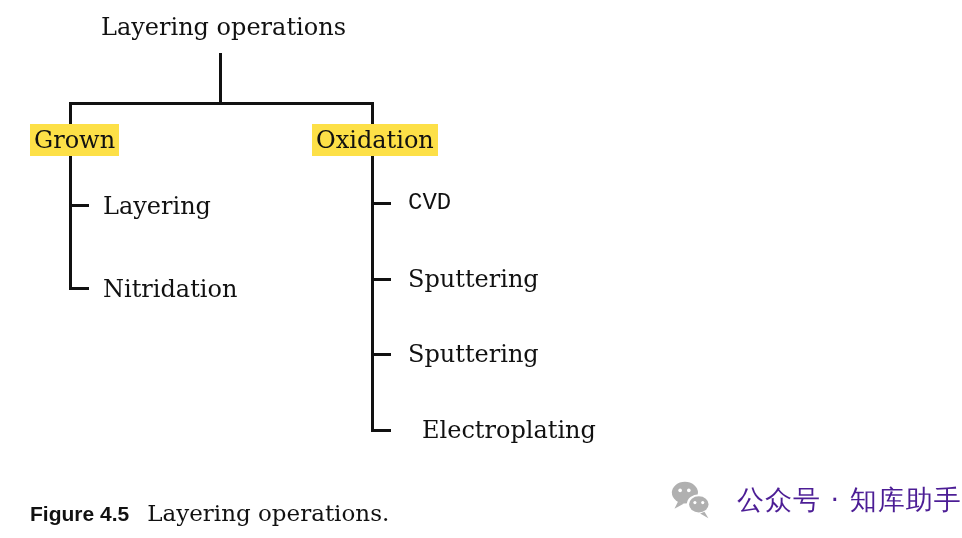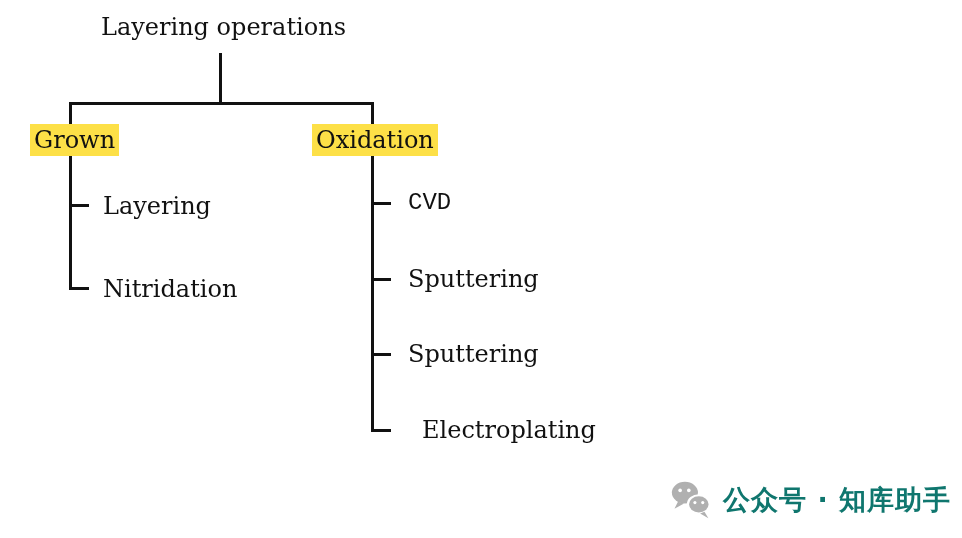--- a/index.html
+++ b/index.html
@@ -72,23 +72,22 @@
     font-size: 23px;
   }
 
   
   .watermark {
     position: absolute;
     left: 670px;
     top: 480px;
     display: flex;
     align-items: center;
-    gap: 11px;
-    color: #0f766e;
-    font-weight: bold;
+    gap: 25px;
+    color: #4c1d95;
   }
   .watermark .wm-text {
     font-family: "DejaVu Sans", "Liberation Sans", sans-serif;
     font-size: 27px;
     letter-spacing: 1px;
     white-space: nowrap;
   }
   .watermark svg { display: block; }
 </style>
 </head>
@@ -123,20 +122,22 @@
     <div class="node" id="leaf-cvd">CVD</div>
 
     <div class="node" id="leaf-evaporation">Sputtering</div>
 
     <div class="node" id="leaf-sputtering">Sputtering</div>
 
     <div class="node" id="leaf-electroplating">Electroplating</div>
   </div>
 
   <div class="caption">
+    <span class="fig-label">Figure 4.5</span>
+    <span class="fig-text">Layering operations.</span>
   </div>
 
   <div class="watermark">
     <span>
       <svg width="42" height="40" viewBox="0 0 48 46" aria-hidden="true">
         <g>
           <ellipse cx="17" cy="14.5" rx="15" ry="12.5" fill="#b0b0b0"></ellipse>
           <polygon points="9,25 5,33 16,27" fill="#b0b0b0"></polygon>
           <circle cx="11.5" cy="12" r="2.1" fill="#ffffff"></circle>
           <circle cx="21.5" cy="12" r="2.1" fill="#ffffff"></circle>

